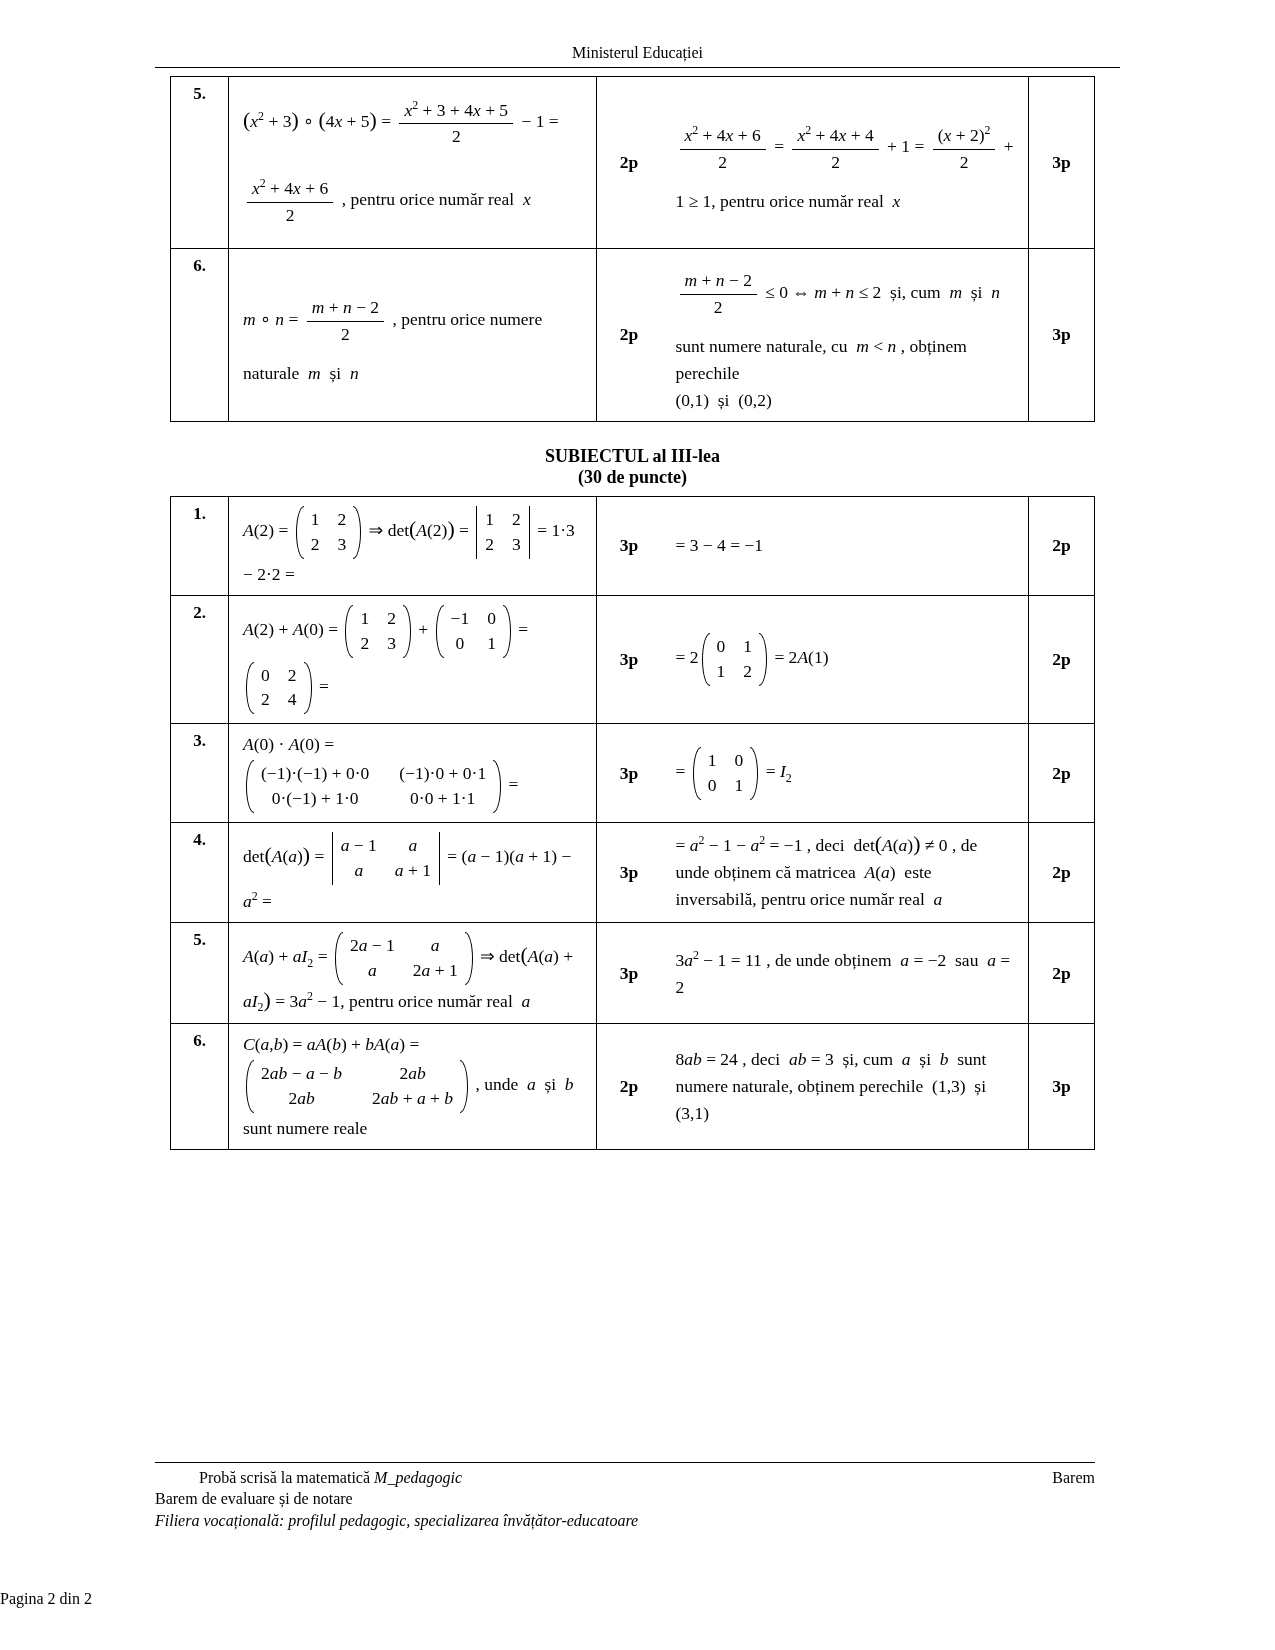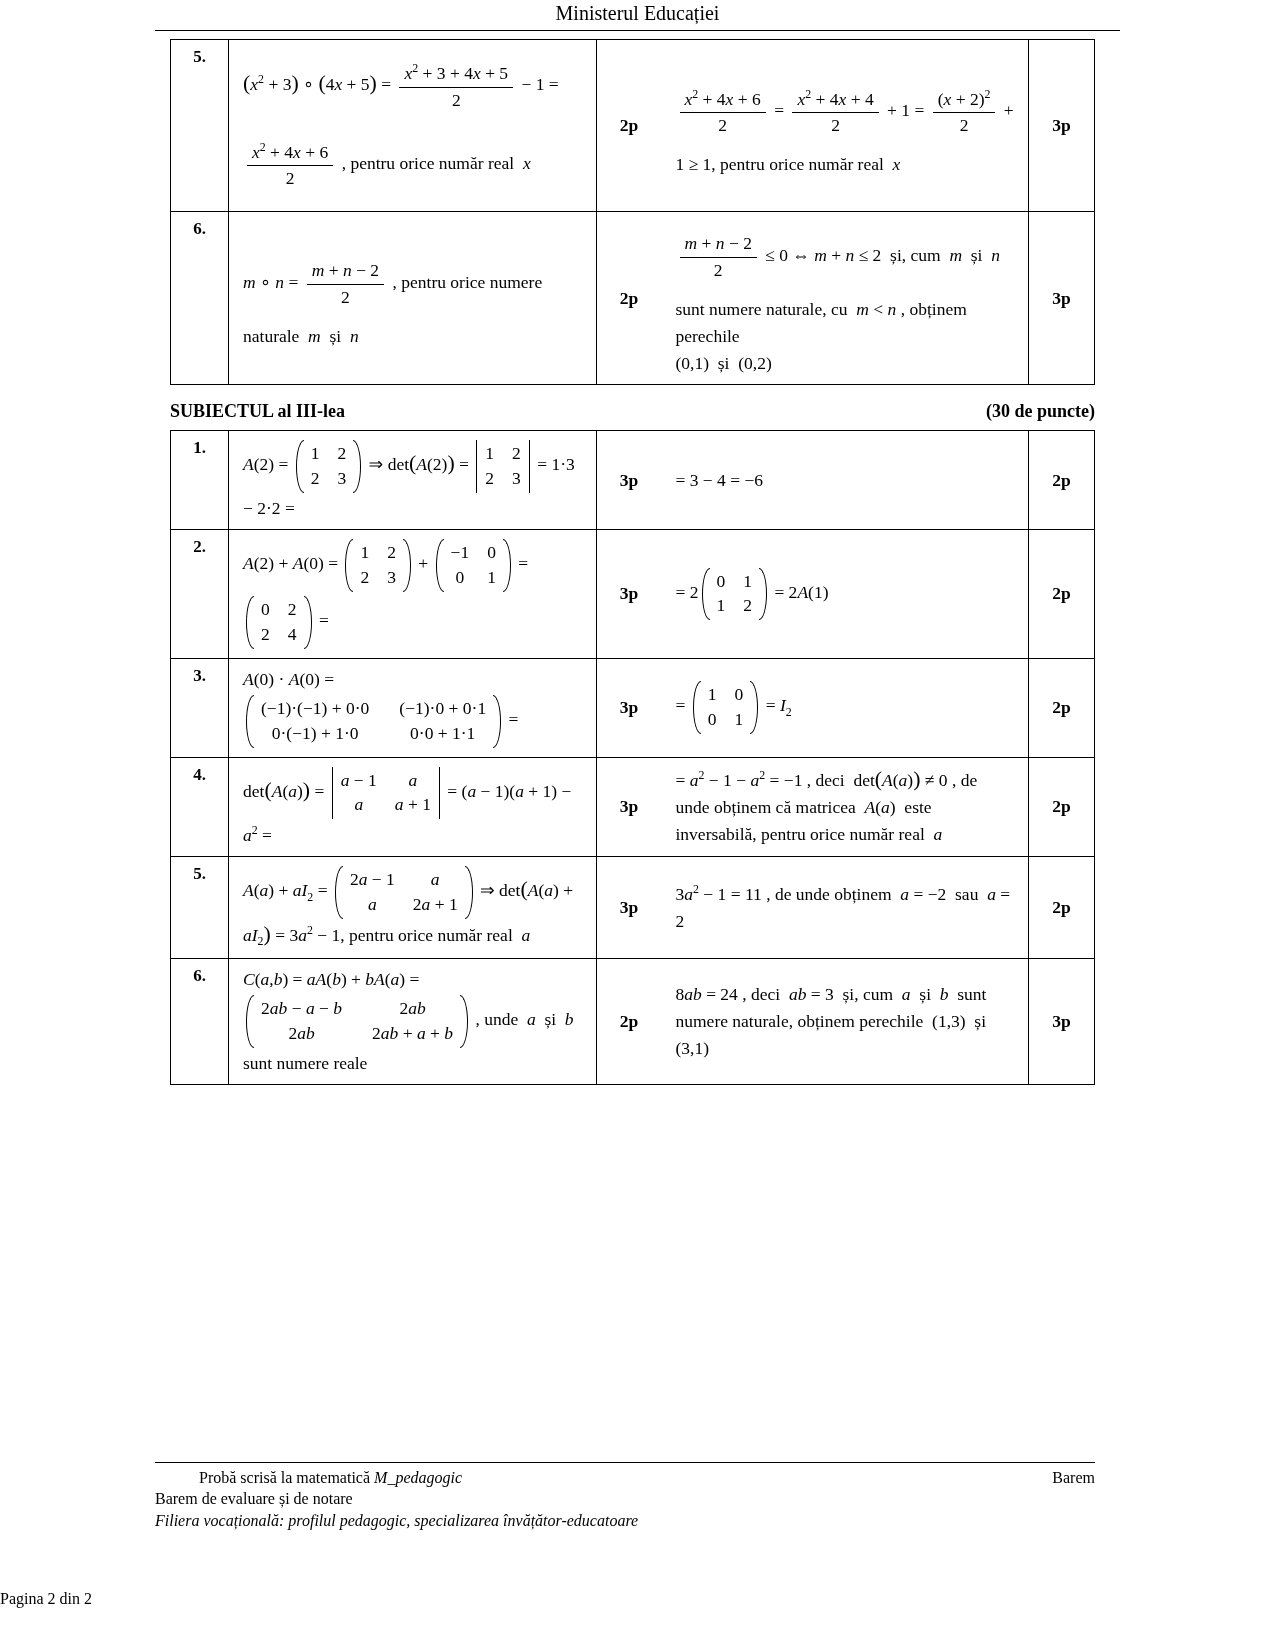--- a/index.html
+++ b/index.html
@@ -4,21 +4,21 @@
 <style>
   * { margin:0; padding:0; box-sizing:border-box; }
   html,body { background:#fff; }
   body {
     width:1275px; height:1650px; position:relative;
     font-family:"Liberation Serif", serif; color:#000;
   }
   .content { margin-left:155px; width:965px; }
 
   
-  .doc-header { text-align:center; font-size:20px; line-height:1.35; }
+  .doc-header { padding-top:42px; text-align:center; font-size:16px; line-height:1.35; }
   .header-rule { border-bottom:1.5px solid #000; margin-top:3px; }
 
   
   .stable { border:1.5px solid #000; margin:8px 25px 0 15px; }
   .prob { display:flex; border-top:1px solid #000; }
   .prob:first-child { border-top:none; }
   .num-cell { width:58px; flex:none; border-right:1px solid #000;
               font-weight:bold; font-size:17px; text-align:center; padding-top:7px; }
   .lines { flex:1; display:flex; flex-direction:row; }
   .line { display:flex; align-items:stretch; flex:1; }
@@ -42,21 +42,21 @@
   .pl,.pr { width:8px; flex:none; }
   .pl { border:1.6px solid #000; border-right:none;
         border-top-left-radius:100% 50%; border-bottom-left-radius:100% 50%; }
   .pr { border:1.6px solid #000; border-left:none;
         border-top-right-radius:100% 50%; border-bottom-right-radius:100% 50%; }
   .dl { border-left:1.4px solid #000; width:2px; flex:none; }
   .dr { border-right:1.4px solid #000; width:2px; flex:none; }
 
   
   .subject { display:flex; justify-content:space-between; align-items:center;
-             font-weight:bold; font-size:18px; margin:16px 25px 8px 15px; }
+             font-weight:bold; font-size:18px; margin:24px 25px 8px 15px;flex-direction:column; }
 
   
   .footer { position:absolute; left:155px; width:940px; top:1462px; font-size:16px; line-height:1.33; }
   .footer-rule { border-top:1.5px solid #000; margin-bottom:4px; }
   .f-line1 { display:flex; justify-content:space-between;margin-left:44px; }
   .pageno { position:absolute; top:1590px; left:0; width:1275px; font-size:16px; }
 </style>
 </head>
 <body>
 
@@ -121,21 +121,21 @@
                   <span>1</span>
                   <span>2</span>
                   <span>2</span>
                   <span>3</span>
                 </span>
                 <span class="dr"></span>
               </span> = 1·3 − 2·2 =</div>
             <div class="lp">3p</div>
           </div>
           <div class="line">
-            <div class="lc math">= 3 − 4 = −6</div>
+            <div class="lc math">= 3 − 4 = −1</div>
             <div class="lp">2p</div>
           </div>
         </div>
       </div>
       <div class="prob">
         <div class="num-cell">2.</div>
         <div class="lines">
           <div class="line">
             <div class="lc math"><i>A</i>(2) + <i>A</i>(0) = <span class="m">
                 <span class="pl"></span>

